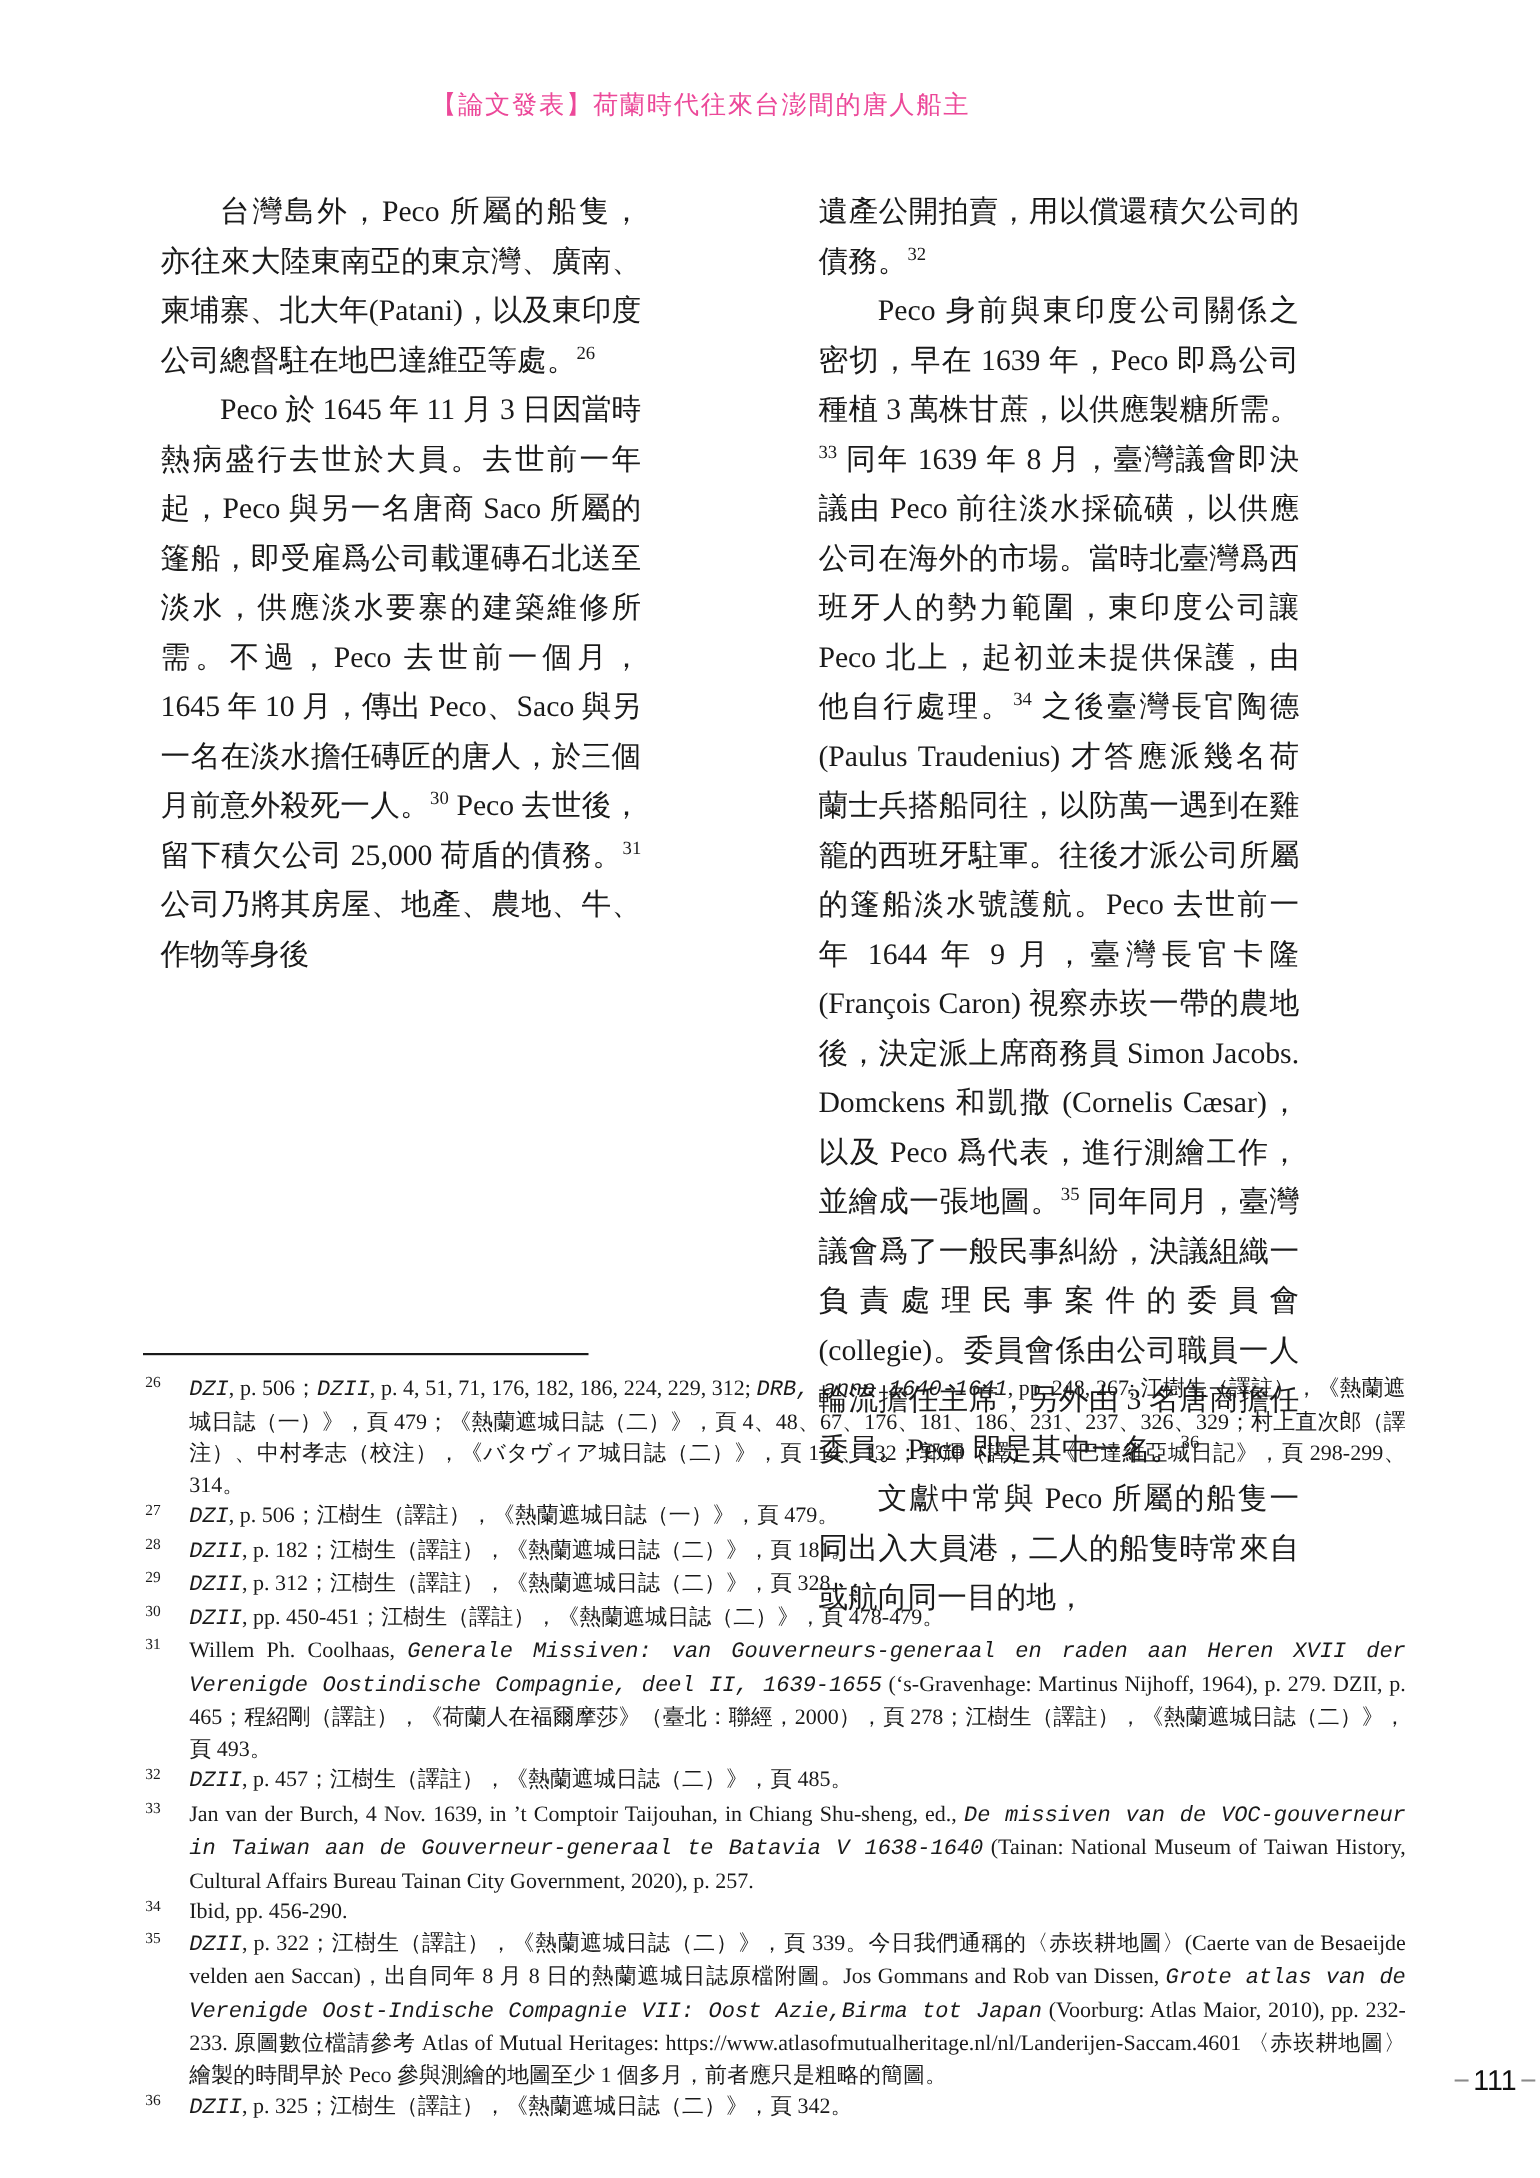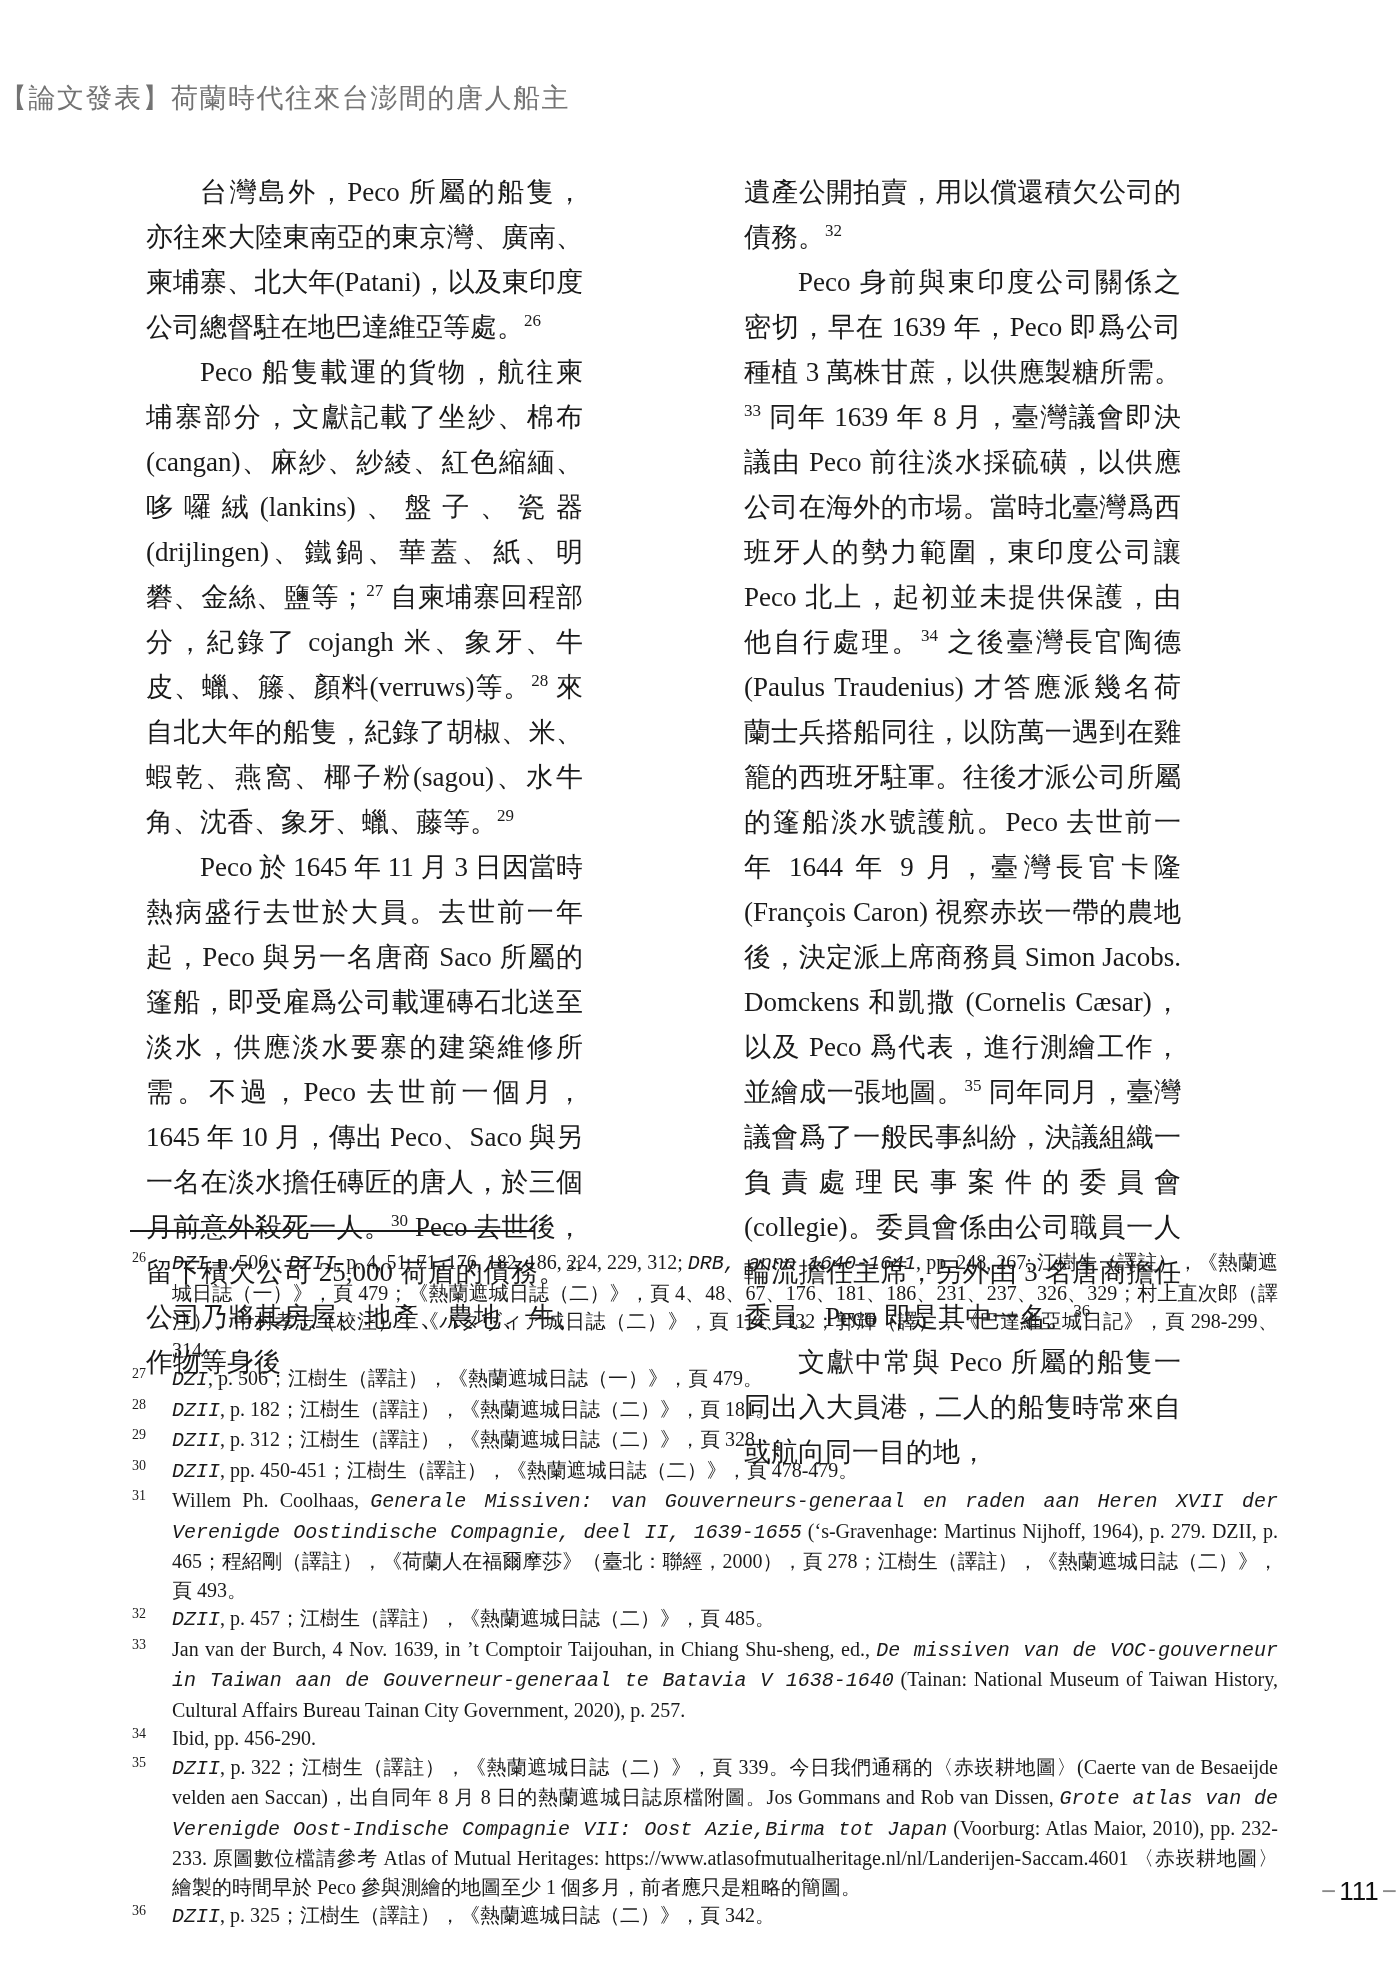--- a/index.html
+++ b/index.html
@@ -8,26 +8,26 @@
     width:1400px; height:1980px;
     margin:0 auto;
     background:#ffffff;
     font-family:"Liberation Serif","DejaVu Serif",serif;
     color:#1a1a1a;
     overflow:hidden;
   }
   .header {
     position:absolute;
     top:80px; left:0; right:126px;
-    text-align:left;
+    text-align:center;
     font-family:"Liberation Sans","DejaVu Sans",sans-serif;
-    font-size:27px;
+    font-size:23px;
     font-weight:500;
     letter-spacing:1.5px;
-    color:#737373;
+    color:#ec4899;
   }
   .col {
     position:absolute;
     top:170px;
     width:437px;
     margin-left:16px;
   }
   #col-left  { left:130px; }
   #col-right { left:728px; }
   .para {
@@ -82,21 +82,20 @@
 <body>
 
 <div class="page">
 
   <div class="header">
     <span>【論文發表】荷蘭時代往來台澎間的唐人船主</span>
   </div>
 
   <div class="col" id="col-left">
       <p class="para indent">台灣島外，Peco 所屬的船隻，亦往來大陸東南亞的東京灣、廣南、柬埔寨、北大年(Patani)，以及東印度公司總督駐在地巴達維亞等處。<sup>26</sup></p>
-      <p class="para indent">Peco 船隻載運的貨物，航往柬埔寨部分，文獻記載了坐紗、棉布 (cangan)、麻紗、紗綾、紅色縮緬、哆囉絨(lankins)、盤子、瓷器(drijlingen)、鐵鍋、華蓋、紙、明礬、金絲、鹽等；<sup>27</sup> 自柬埔寨回程部分，紀錄了 cojangh 米、象牙、牛皮、蠟、籐、顏料(verruws)等。<sup>28</sup> 來自北大年的船隻，紀錄了胡椒、米、蝦乾、燕窩、椰子粉(sagou)、水牛角、沈香、象牙、蠟、藤等。<sup>29</sup></p>
       <p class="para indent">Peco 於 1645 年 11 月 3 日因當時熱病盛行去世於大員。去世前一年起，Peco 與另一名唐商 Saco 所屬的篷船，即受雇爲公司載運磚石北送至淡水，供應淡水要寨的建築維修所需。不過，Peco 去世前一個月，1645 年 10 月，傳出 Peco、Saco 與另一名在淡水擔任磚匠的唐人，於三個月前意外殺死一人。<sup>30</sup> Peco 去世後，留下積欠公司 25,000 荷盾的債務。<sup>31</sup> 公司乃將其房屋、地產、農地、牛、作物等身後</p>
     </div>
   <div class="col" id="col-right">
       <p class="para">遺產公開拍賣，用以償還積欠公司的債務。<sup>32</sup></p>
       <p class="para indent">Peco 身前與東印度公司關係之密切，早在 1639 年，Peco 即爲公司種植 3 萬株甘蔗，以供應製糖所需。<sup>33</sup> 同年 1639 年 8 月，臺灣議會即決議由 Peco 前往淡水採硫磺，以供應公司在海外的市場。當時北臺灣爲西班牙人的勢力範圍，東印度公司讓 Peco 北上，起初並未提供保護，由他自行處理。<sup>34</sup> 之後臺灣長官陶德 (Paulus Traudenius) 才答應派幾名荷蘭士兵搭船同往，以防萬一遇到在雞籠的西班牙駐軍。往後才派公司所屬的篷船淡水號護航。Peco 去世前一年 1644 年 9 月，臺灣長官卡隆 (François Caron) 視察赤崁一帶的農地後，決定派上席商務員 Simon Jacobs. Domckens 和凱撒 (Cornelis Cæsar)，以及 Peco 爲代表，進行測繪工作，並繪成一張地圖。<sup>35</sup> 同年同月，臺灣議會爲了一般民事糾紛，決議組織一負責處理民事案件的委員會 (collegie)。委員會係由公司職員一人輪流擔任主席，另外由 3 名唐商擔任委員。Peco 即是其中一名。<sup>36</sup></p>
       <p class="para indent">文獻中常與 Peco 所屬的船隻一同出入大員港，二人的船隻時常來自或航向同一目的地，</p>
     </div>
 
   <div class="footnotes">
     <div class="fn-rule"></div>

